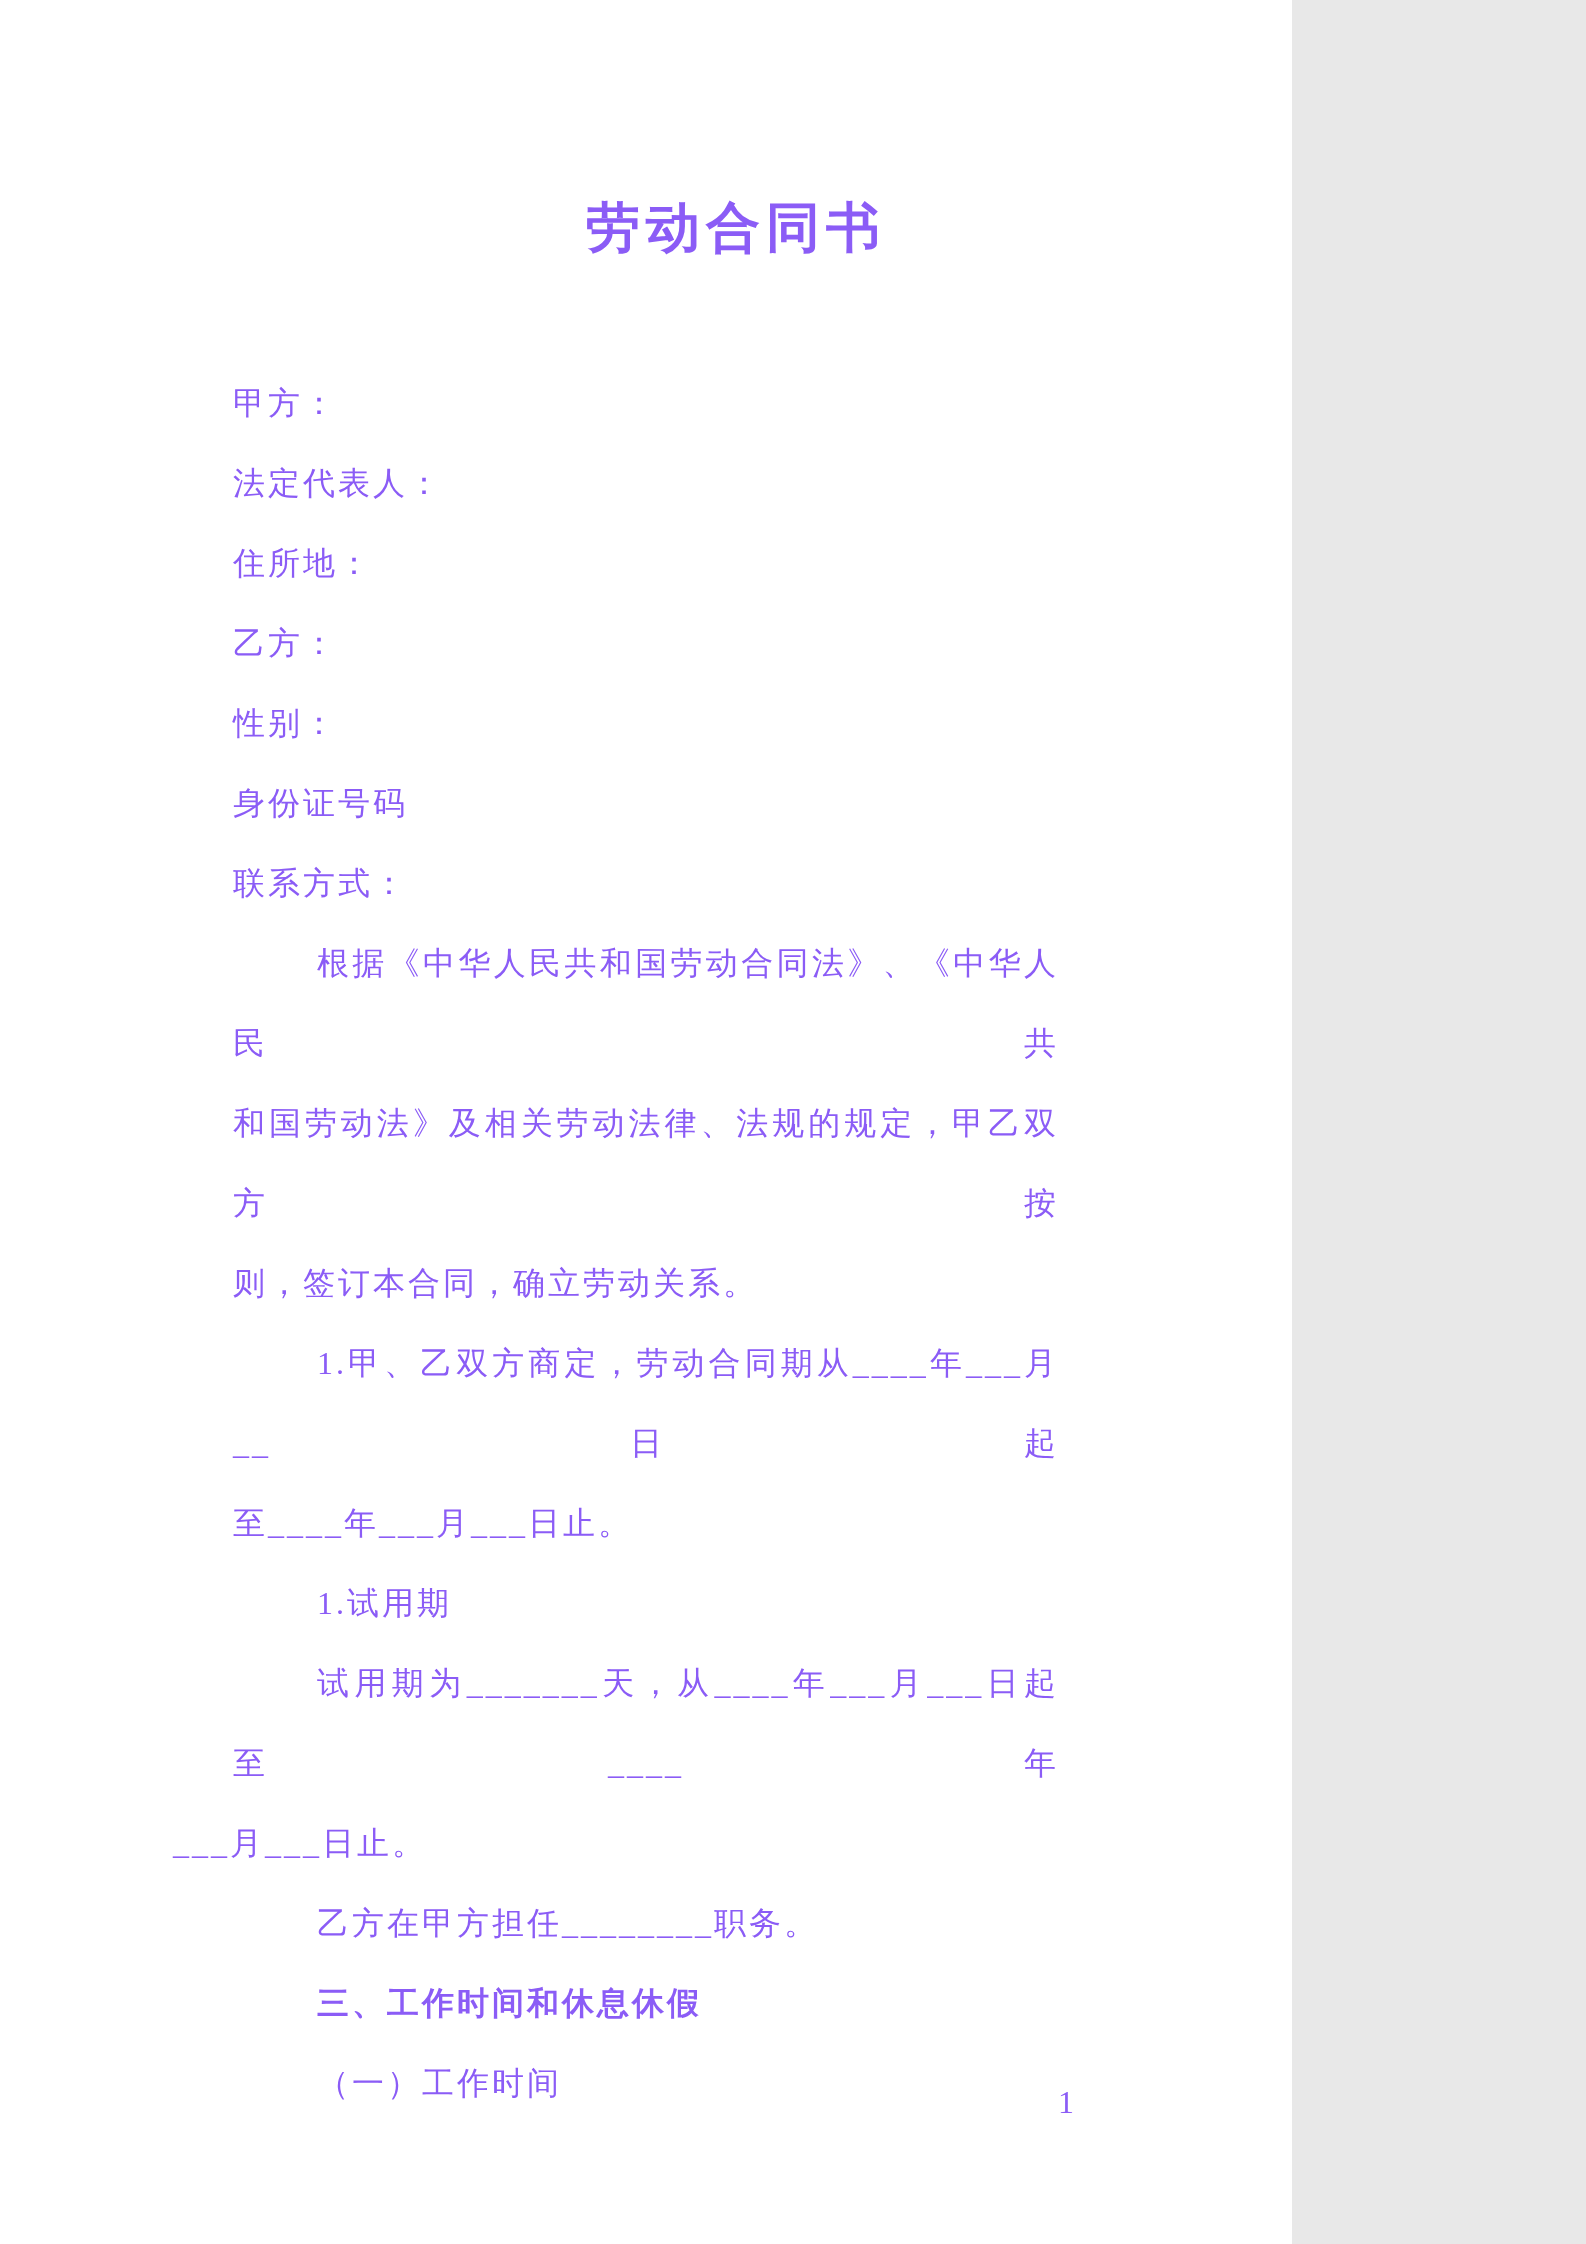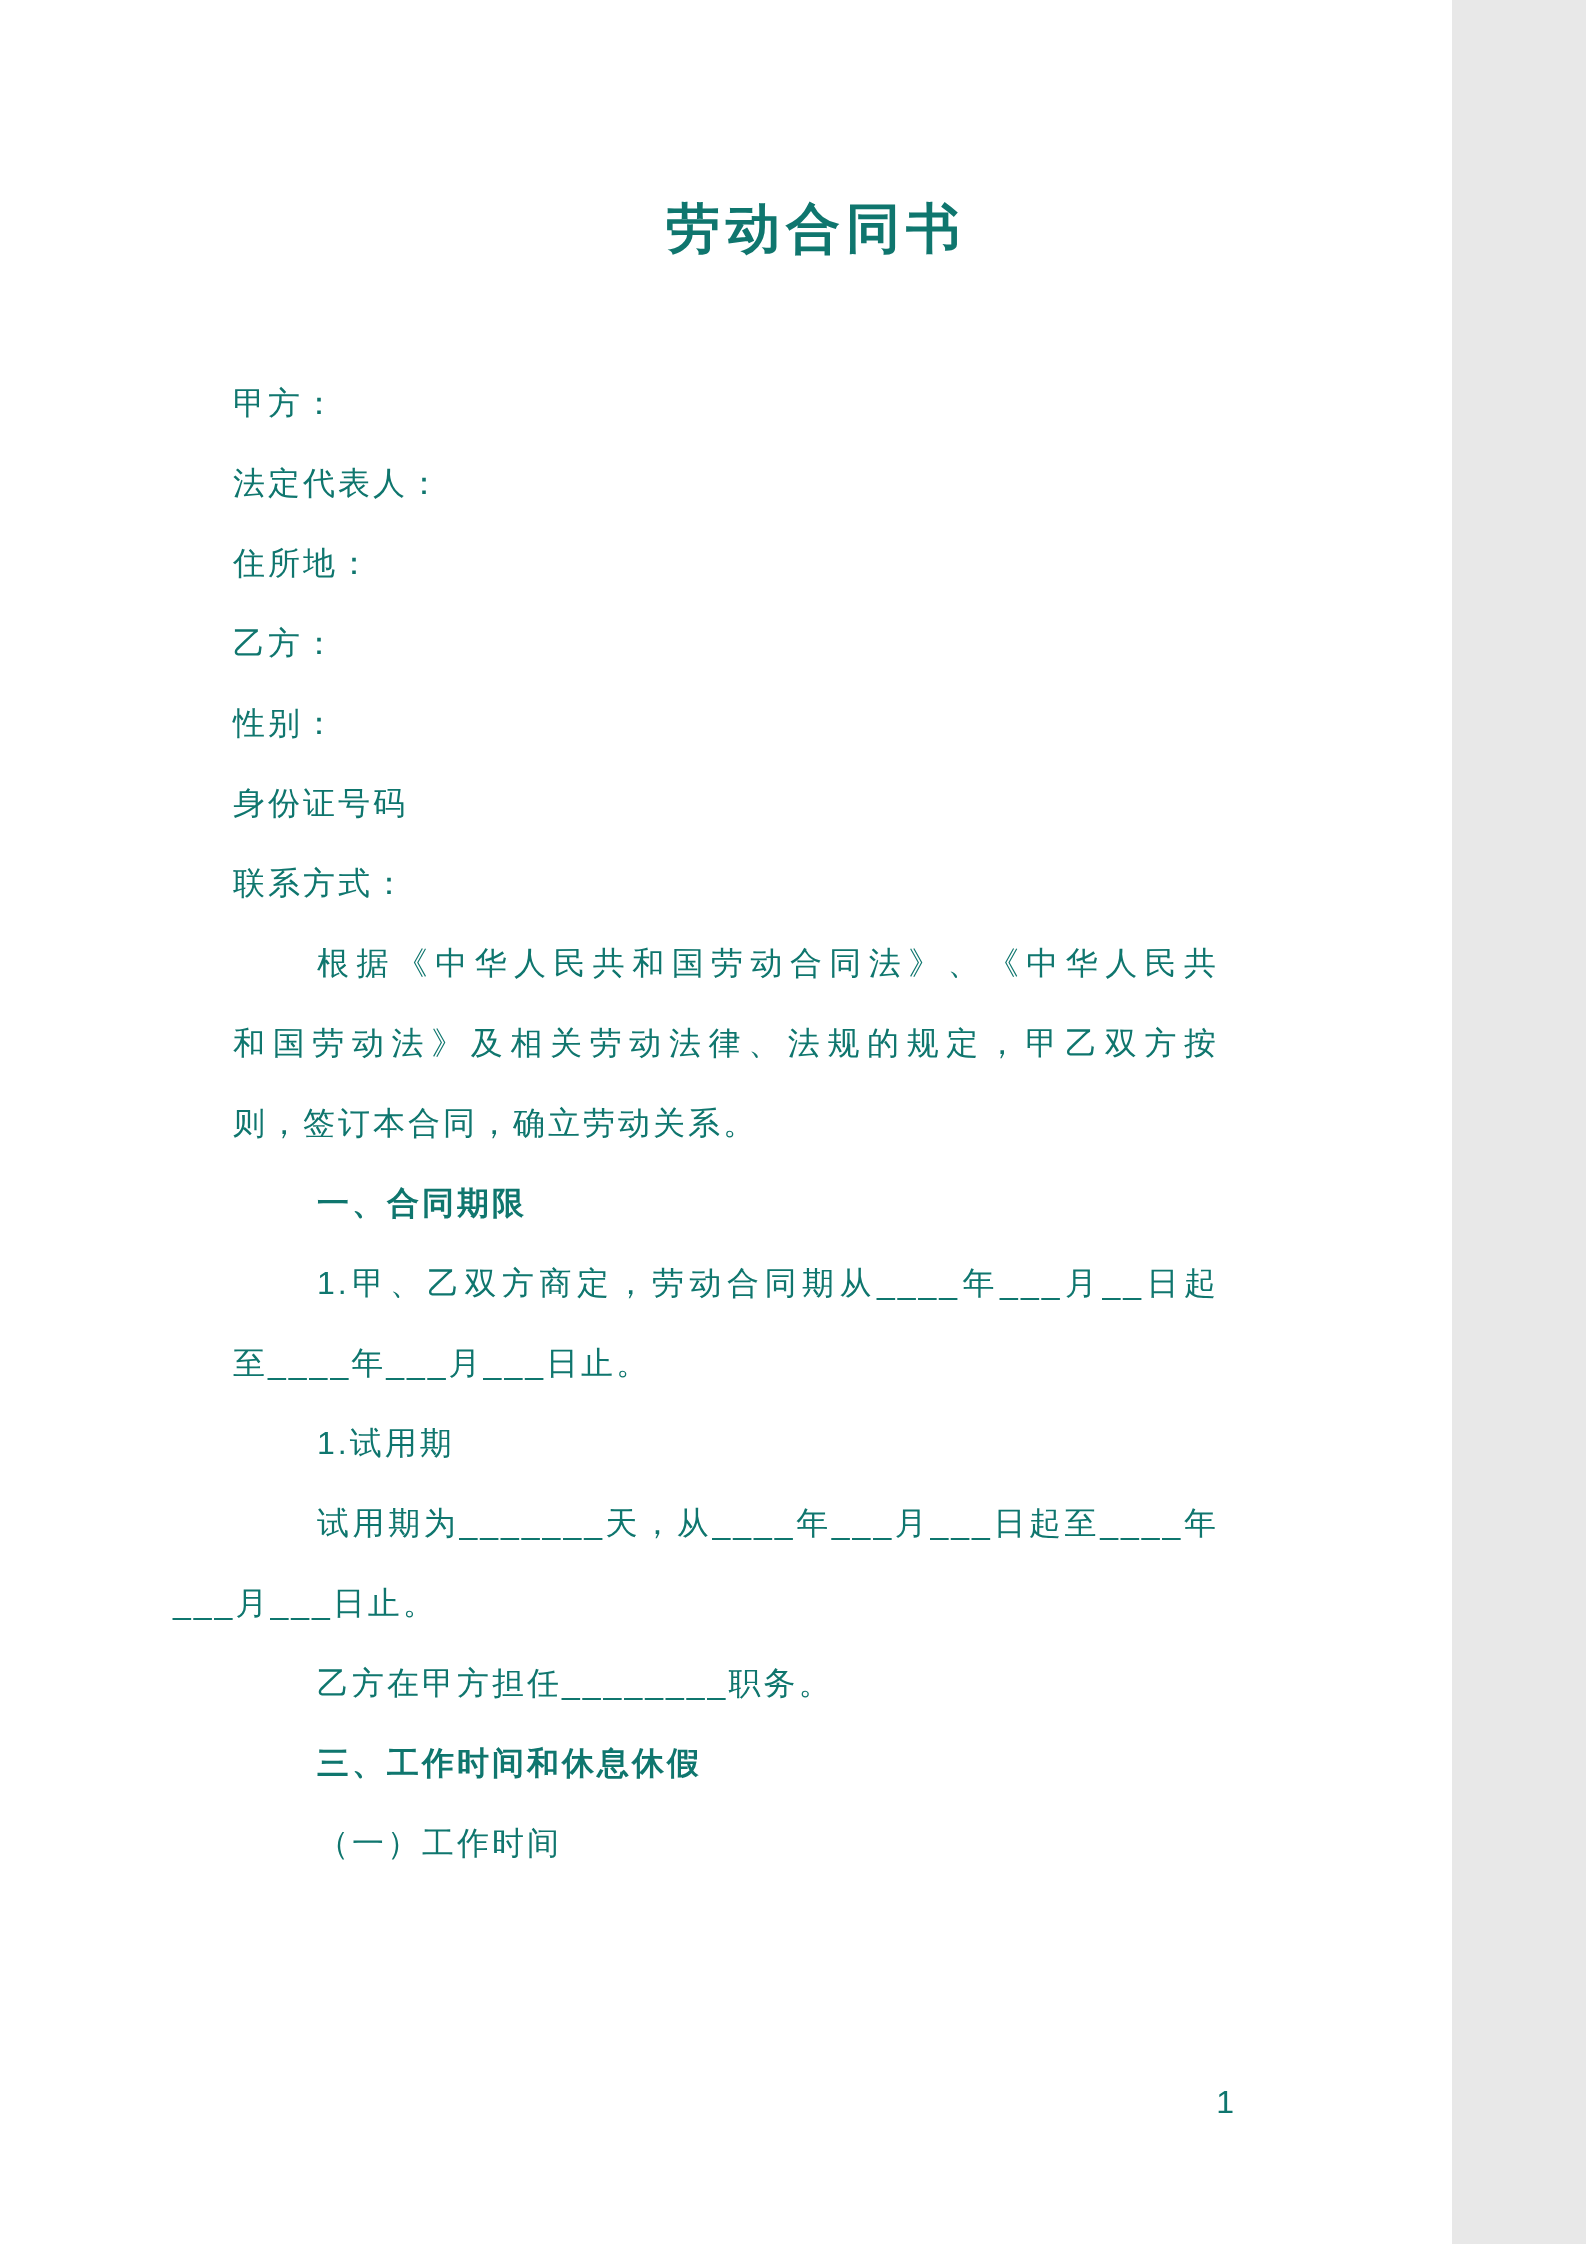--- a/index.html
+++ b/index.html
@@ -1,25 +1,25 @@
 <!DOCTYPE html>
 <html><head>
 <meta charset="utf-8">
 <style>
   html, body { margin: 0; padding: 0; background: #e8e8e8; }
   .page {
     position: relative;
-    width: 1452px;
+    width: 1292px;
     height: 2244px;
     background: #ffffff;
     box-sizing: border-box;
     padding: 0 233px;
     overflow: hidden;
-    font-family: Liberation Sans, sans-serif;
-    color: #0f766e;
+    font-family: Liberation Serif, serif;
+    color: #8b5cf6;
   }
   .title {
     margin: 193px 0 0 0;
     font-size: 54px;
     line-height: 70px;
     font-weight: bold;
     text-align: center;
     text-indent: 180px; 
     letter-spacing: 6px;
     white-space: nowrap;
@@ -63,21 +63,20 @@
     <p class="line">住所地：</p>
     <p class="line">乙方：</p>
     <p class="line">性别：</p>
     <p class="line">身份证号码</p>
     <p class="line">联系方式：</p>
 
     <p class="line indent justify-full">根据《中华人民共和国劳动合同法》、《中华人民共</p>
     <p class="line justify-full">和国劳动法》及相关劳动法律、法规的规定，甲乙双方按</p>
     <p class="line">则，签订本合同，确立劳动关系。</p>
 
-    <p class="line indent bold">一、合同期限</p>
     <p class="line indent justify-full">1.甲、乙双方商定，劳动合同期从____年___月__日起</p>
     <p class="line">至____年___月___日止。</p>
     <p class="line indent">1.试用期</p>
     <p class="line indent justify-full">试用期为_______天，从____年___月___日起至____年</p>
     <p class="line protrude">___月___日止。</p>
 
     <p class="line indent">乙方在甲方担任________职务。</p>
 
     <p class="line indent bold">三、工作时间和休息休假</p>
     <p class="line indent">（一）工作时间</p>

